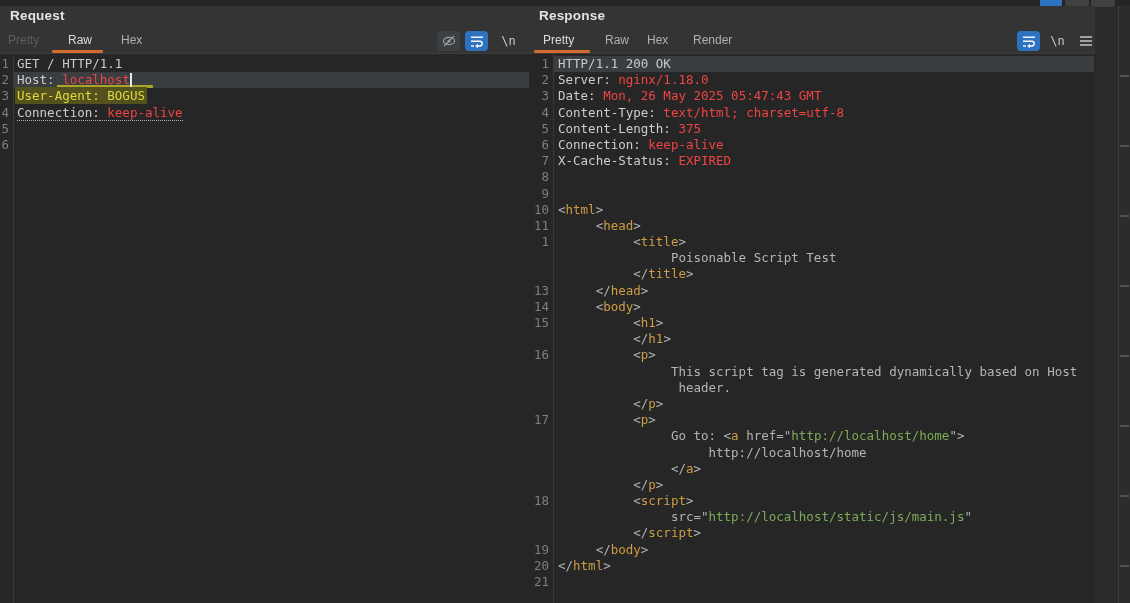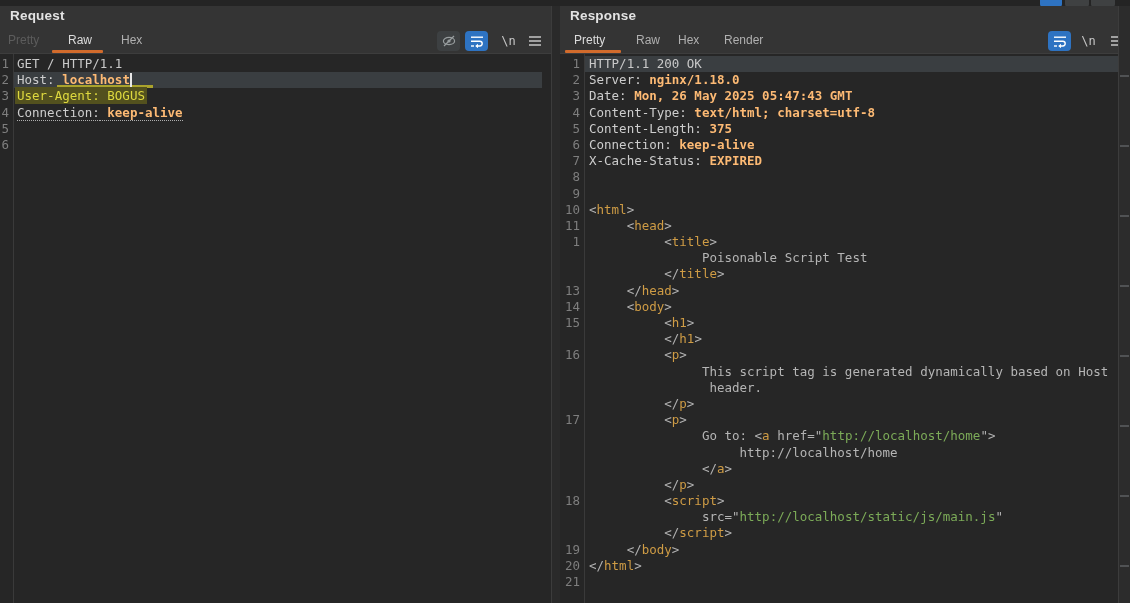--- a/index.html
+++ b/index.html
@@ -27,21 +27,21 @@
   .editor { position:absolute; left:0; right:0; top:48px; bottom:0; background:#262626; overflow:hidden; cursor:text; }
   .gutsep { position:absolute; top:0; bottom:0; width:1px; background:#3a3a3a; }
   .rows { position:absolute; left:0; right:0; top:0; bottom:0; padding-top:2px; }
   .row { position:relative; height:16.2px; line-height:16.2px; white-space:pre;
          font-family:"DejaVu Sans Mono", monospace; font-size:12.5px; }
   .row .hl { position:absolute; top:0; bottom:0; background:var(--curline,#3a3e41); }
   .lnum { position:absolute; top:0; text-align:right; color:#7e7e7e; z-index:2; }
   .seg { position:relative; z-index:2; }
   .s-plain { color:#c9c9c9; }
   .s-name  { color:#cdcdcd; }
-  .s-val   { color:#fdba74;font-weight:bold; }
+  .s-val   { color:#ef4444; }
   .s-punct { color:#b2b2b2; }
   .s-tag   { color:var(--tag,#cf9c45); }
   .s-str   { color:var(--string,#7cab58); }
   .s-txt   { color:#b5b5b5; }
   .s-edited{ background:var(--editedbg,#53511e); color:var(--editedfg,#ded93f); padding:1px 2px; margin:0 -2px; }
   .s-dotted{ border-bottom:1px dotted #aeaeae; }
   .caret { position:absolute; width:2px; background:#e8e8e8; z-index:3; }
   .ymark { position:absolute; background:var(--marker,#aaa32c); z-index:1; }
 
   .vdiv { position:absolute; top:6px; bottom:0; width:1px; background:#3c3c3c; }
@@ -105,21 +105,21 @@
         <div class="row"><span class="lnum" style="left: 0px; width: 9px;">4</span><span class="seg" style="padding-left: 17px; display: inline-block;"><span class="s-name s-dotted">Connection:</span><span class="s-val s-dotted"> keep-alive</span></span></div>
         <div class="row"><span class="lnum" style="left: 0px; width: 9px;">5</span><span class="seg" style="padding-left: 17px; display: inline-block;"></span></div>
         <div class="row"><span class="lnum" style="left: 0px; width: 9px;">6</span><span class="seg" style="padding-left: 17px; display: inline-block;"></span></div>
       </div>
     <div class="ymark" style="left:57px; top:31px; width:96px; height:3px;"></div>
   </div>
 </div>
 
 <div class="vdiv" style="left:551px;"></div>
 
-<div class="panel" id="resp-panel" style="left:560px; width:566px;">
+<div class="panel" id="resp-panel" style="left:529px; width:566px;">
   <div class="panel-title">Response</div>
   <div id="resp-tabs">
       <div class="tab active" style="left: 14px;">Pretty</div>
       <div class="tab " style="left: 76px;">Raw</div>
       <div class="tab " style="left: 118px;">Hex</div>
       <div class="tab " style="left: 164px;">Render</div>
     </div>
   <div class="tab-underline" id="resp-underline" style="left:5px; width:56px;"></div>
   <div id="resp-icons">
       <div class="tbtn blue" style="left: 488px;">

